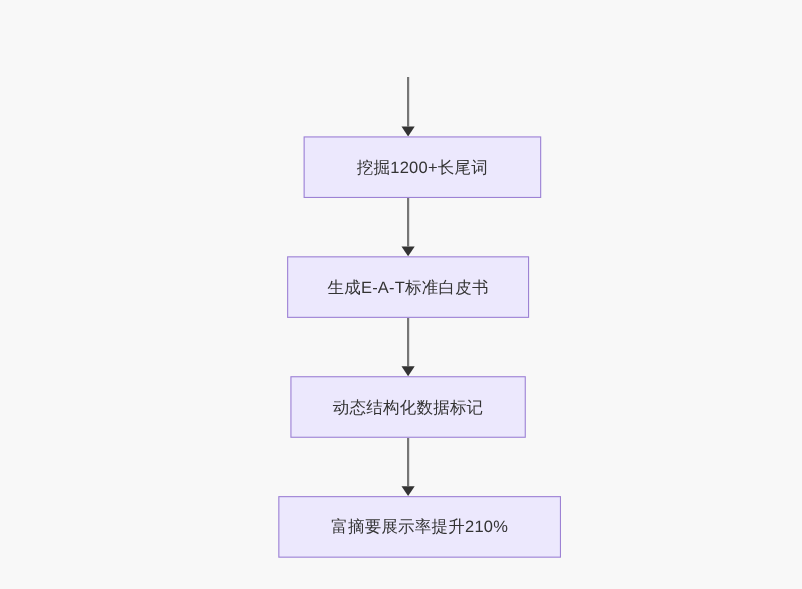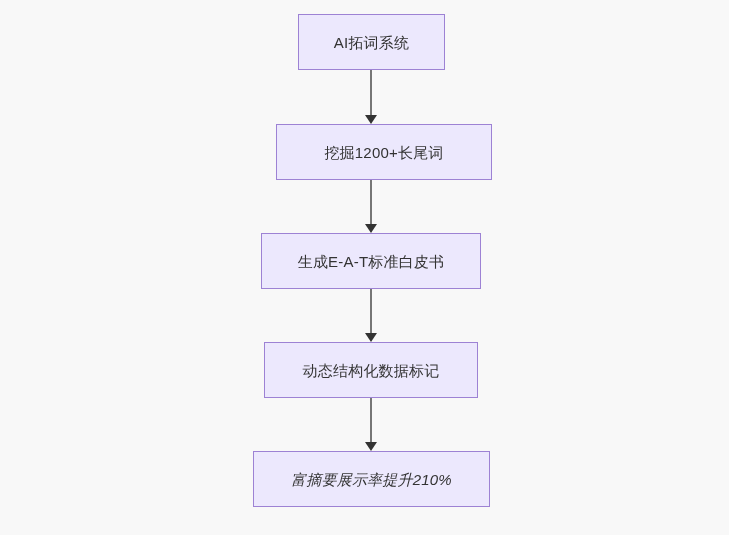--- a/index.html
+++ b/index.html
@@ -75,33 +75,30 @@
   <div class="edge" style="left:359px; top:289px; height:53px;">
     <div class="edge-line" style="height:44px;"></div>
     <div class="edge-arrowhead" style="top:44px;"></div>
   </div>
 
   <div class="edge" style="left:359px; top:398px; height:53px;">
     <div class="edge-line" style="height:44px;"></div>
     <div class="edge-arrowhead" style="top:44px;"></div>
   </div>
 
-  <div class="node" style="left:298px; top:14px; width:147px; height:56px;">
-    <span class="node-label">AI拓词系统</span>
-  </div>
 
   <div class="node" style="left:276px; top:124px; width:216px; height:56px;">
     <span class="node-label">挖掘1200+长尾词</span>
   </div>
 
   <div class="node" style="left:261px; top:233px; width:220px; height:56px;">
     <span class="node-label">生成E-A-T标准白皮书</span>
   </div>
 
   <div class="node" style="left:264px; top:342px; width:214px; height:56px;">
     <span class="node-label">动态结构化数据标记</span>
   </div>
 
-  <div class="node" style="left:253px; top:451px; width:237px; height:56px;font-style:italic;">
+  <div class="node" style="left:253px; top:451px; width:257px; height:56px;">
     <span class="node-label">富摘要展示率提升210%</span>
   </div>
 
 </div>
 
 </body></html>

